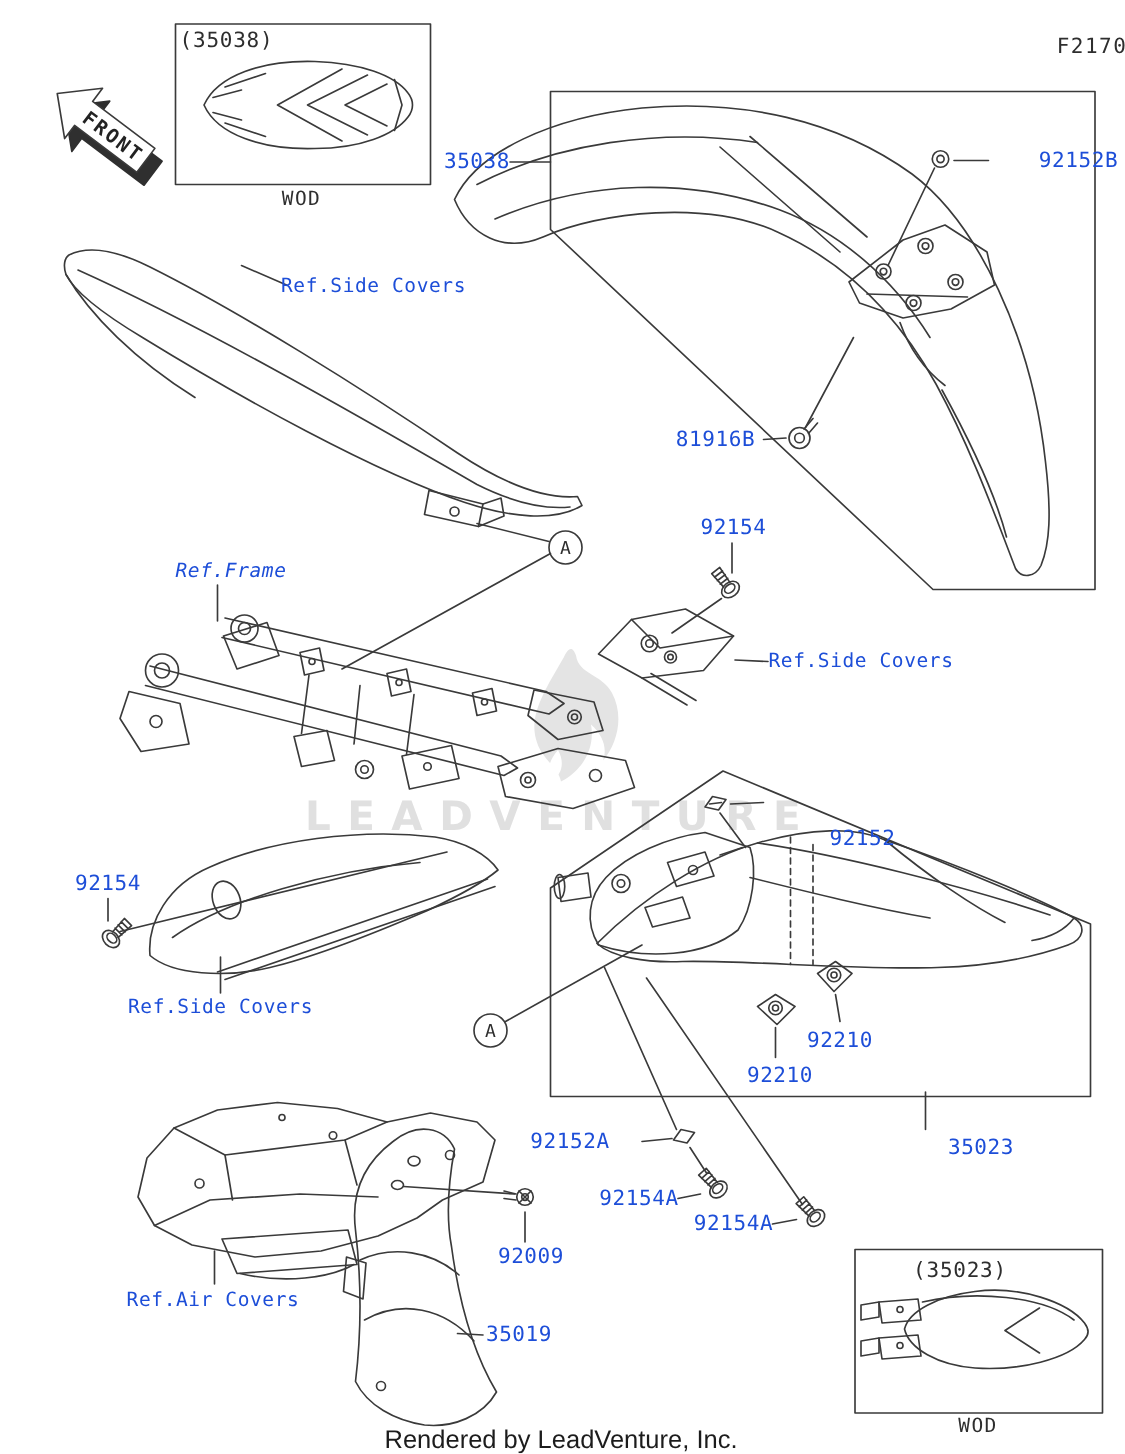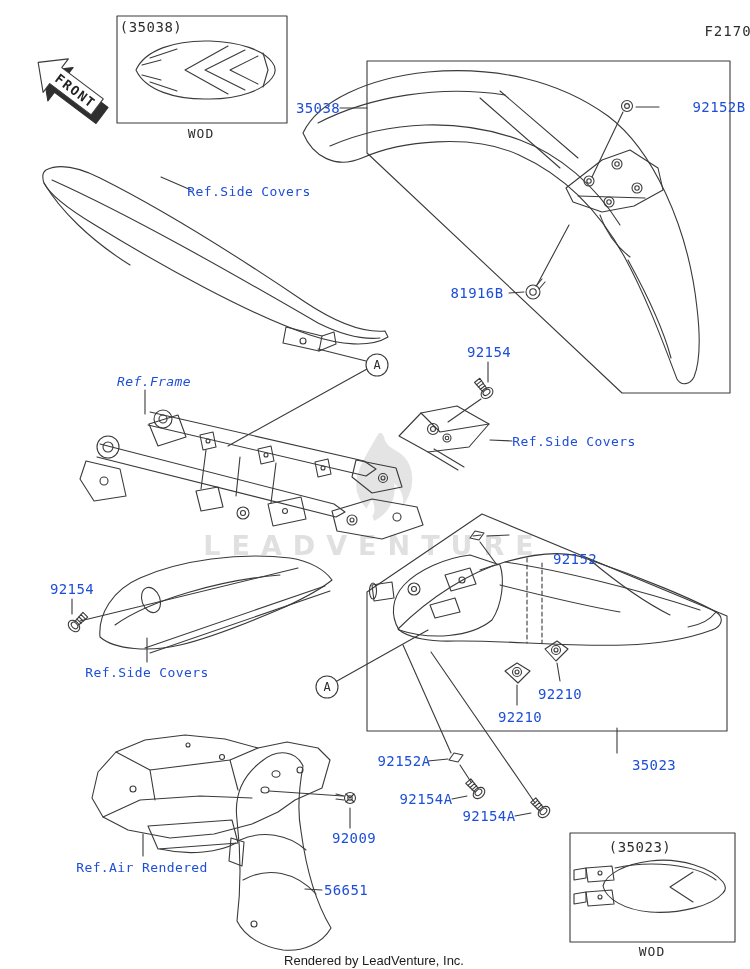--- a/index.html
+++ b/index.html
@@ -20,21 +20,21 @@
   }
   .callout.ref{font-size:13px;}
   .marker-label{
     position:absolute;transform:translate(-50%,-50%);font-size:12px;color:#2e2e2e;line-height:1;
   }
   .static-label{position:absolute;transform:translate(-50%,-50%);white-space:nowrap;line-height:1;}
   #figure-code{font-size:14px;letter-spacing:1px;}
   .inset-caption{font-size:14px;letter-spacing:0.5px;}
   .inset-sub{font-size:13px;letter-spacing:1px;}
   #footer-credit{
-    font-family:"Liberation Sans", sans-serif;font-size:13px;color:#1c1c1c;letter-spacing:0px;
+    font-family:"Liberation Sans", sans-serif;font-size:17px;color:#1c1c1c;letter-spacing:0px;
   }
 </style>
 </head>
 <body>
 
 <div id="stage">
 
   <div id="watermark-text">LEADVENTURE</div>
 
   <svg id="art" width="750" height="969" viewBox="0 0 750 969">
@@ -307,23 +307,23 @@
       <div class="callout" style="left: 489px; top: 352px;">92154</div>
       <div class="callout ref" style="left: 154px; top: 381px; font-style: italic;">Ref.Frame</div>
       <div class="callout ref" style="left: 249px; top: 191px;">Ref.Side Covers</div>
       <div class="callout ref" style="left: 574px; top: 441px;">Ref.Side Covers</div>
       <div class="callout" style="left: 531px; top: 559px; margin-left: 44px;">92152</div>
       <div class="callout" style="left: 72px; top: 589px;">92154</div>
       <div class="callout ref" style="left: 147px; top: 672px;">Ref.Side Covers</div>
       <div class="callout" style="left: 560px; top: 694px;">92210</div>
       <div class="callout" style="left: 520px; top: 717px;">92210</div>
       <div class="callout" style="left: 617px; top: 765px; margin-left: 37px;">35023</div>
-      <div class="callout" style="left: 404px; top: 761px;">92152A</div>
+      <div class="callout" style="left: 380px; top: 761px;">92152A</div>
       <div class="callout" style="left: 426px; top: 799px;">92154A</div>
       <div class="callout" style="left: 489px; top: 816px;">92154A</div>
       <div class="callout" style="left: 354px; top: 838px;">92009</div>
-      <div class="callout ref" style="left: 142px; top: 867px;">Ref.Air Rendered</div>
-      <div class="callout" style="left: 346px; top: 890px;">56651</div>
+      <div class="callout ref" style="left: 142px; top: 867px;">Ref.Air Covers</div>
+      <div class="callout" style="left: 346px; top: 890px;">35019</div>
       <div class="marker-label" style="left: 377px; top: 365px;">A</div>
       <div class="marker-label" style="left: 327px; top: 687px;">A</div>
     </div>
 
 </div>
 
 </body></html>

